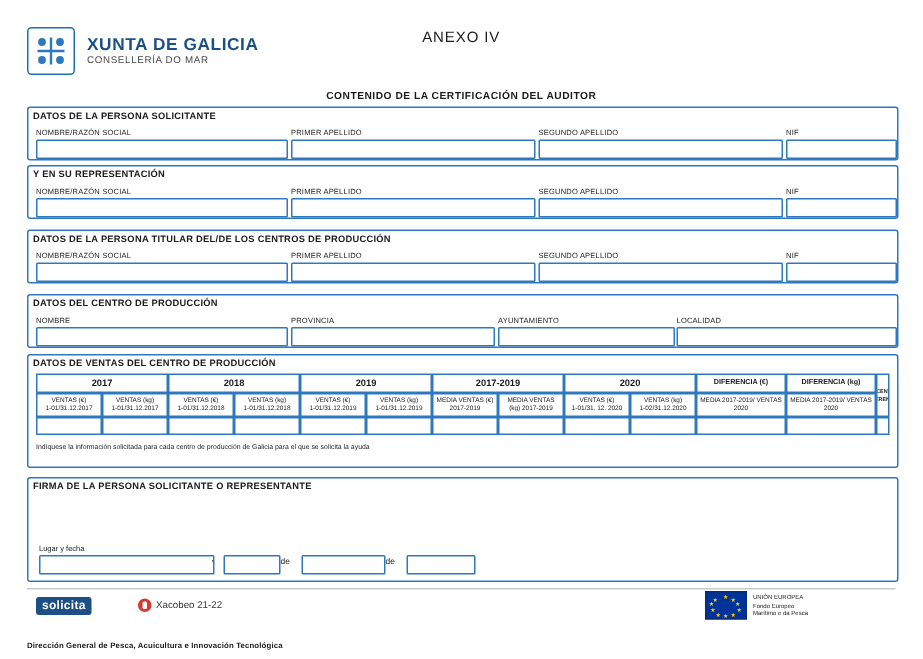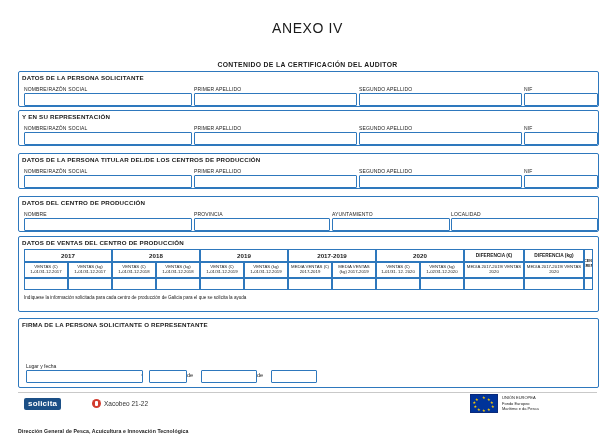--- a/index.html
+++ b/index.html
@@ -17,21 +17,21 @@
   .header{position:absolute;left:18px;top:18px;display:flex;align-items:center;gap:8px;}
   .logo-mark{
     width:30px;height:30px;border:1px solid #1e6fb8;border-radius:3px;
     position:relative;background:#ffffff;
   }
   .logo-mark svg{position:absolute;left:0;top:0;}
   .logo-text{line-height:1.05;}
   .logo-title{font-size:11.5px;font-weight:bold;color:#1b4f86;letter-spacing:.4px;}
   .logo-sub{font-size:6.5px;color:#4a4a4a;letter-spacing:.45px;margin-top:2px;}
 
-  .anexo{position:absolute;left:0;right:0;top:20px;text-align:center;font-size:14px;letter-spacing:.6px;}
+  .anexo{position:absolute;left:0;right:0;top:20px;text-align:center;font-size:10px;letter-spacing:.6px;}
   .doc-title{position:absolute;left:0;right:0;top:61px;text-align:center;font-size:6.8px;font-weight:bold;letter-spacing:.35px;}
 
   
   .block{position:absolute;border:1px solid #2e78bd;border-radius:2px;}
   .block-title{
     position:absolute;top:-1px;left:-1px;right:-1px;
     font-size:6.2px;font-weight:bold;color:#1a1a1a;
     padding:3px 0 2px 4px;letter-spacing:.2px;
   }
   .flabel{position:absolute;font-size:5px;color:#222;letter-spacing:.15px;}
@@ -68,20 +68,36 @@
   .eu-text{font-size:4px;color:#1a1a1a;line-height:1.35;}
   .footer-note{position:absolute;left:18px;top:428px;font-size:5.2px;font-weight:bold;letter-spacing:.1px;}
 
   .sep-line{position:absolute;left:18px;top:392px;width:579px;height:1px;background:#c9c9c9;}
 </style>
 </head>
 <body>
 
 <div class="page">
 
+  <div class="header">
+    <div class="logo-mark">
+      <svg width="30" height="30" viewBox="0 0 30 30">
+        <circle cx="9" cy="9" r="2.6" fill="#2e78bd"></circle>
+        <circle cx="21" cy="9" r="2.6" fill="#2e78bd"></circle>
+        <circle cx="9" cy="21" r="2.6" fill="#2e78bd"></circle>
+        <circle cx="21" cy="21" r="2.6" fill="#2e78bd"></circle>
+        <path d="M15 6 L15 24" stroke="#2e78bd" stroke-width="1.6"></path>
+        <path d="M6 15 L24 15" stroke="#2e78bd" stroke-width="1.6"></path>
+      </svg>
+    </div>
+    <div class="logo-text">
+      <div class="logo-title">XUNTA DE GALICIA</div>
+      <div class="logo-sub">CONSELLERÍA DO MAR</div>
+    </div>
+  </div>
 
   <div class="anexo">ANEXO IV</div>
   <div class="doc-title">CONTENIDO DE LA CERTIFICACIÓN DEL AUDITOR</div>
 
   <div class="block" style="left:18px;top:71px;width:579px;height:34px;">
     <div class="block-title">DATOS DE LA PERSONA SOLICITANTE</div>
     <div class="flabel" style="left:5px;top:14px;">NOMBRE/RAZÓN SOCIAL</div>
     <div class="flabel" style="left:175px;top:14px;">PRIMER APELLIDO</div>
     <div class="flabel" style="left:340px;top:14px;">SEGUNDO APELLIDO</div>
     <div class="flabel" style="left:505px;top:14px;">NIF</div>

